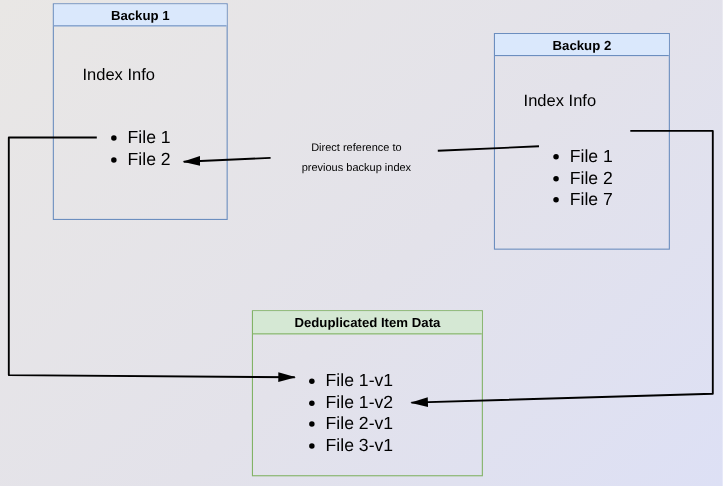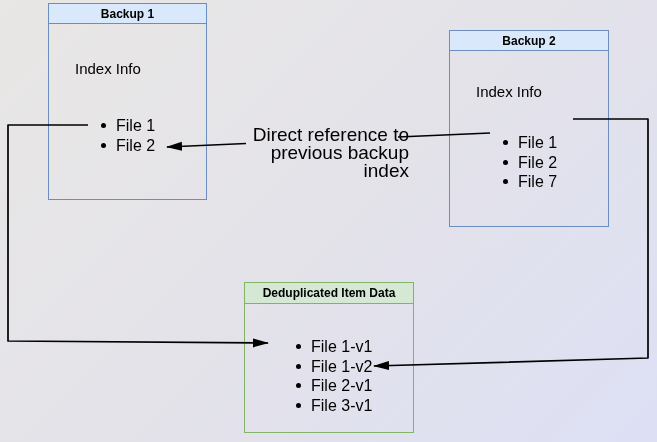--- a/index.html
+++ b/index.html
@@ -41,22 +41,22 @@
   ul.file-list li{position:relative;padding-left:15px;}
   ul.file-list li::before{
     content:"";
     position:absolute;left:0;top:7px;
     width:5px;height:5px;border-radius:50%;
     background:#000;
   }
   .annotation{
     position:absolute;
     left:239px;top:126px;width:170px;
-    text-align:right;
-    font-size:19px;line-height:18px;
+    text-align:center;
+    font-size:10px;line-height:18px;
     z-index:4;
   }
   svg.connectors{
     position:absolute;left:0;top:0;
     z-index:3;
     pointer-events:none;
   }
   svg.connectors polyline, svg.connectors line{
     fill:none;stroke:#000;stroke-width:1.7;
     stroke-linejoin:round;
@@ -83,21 +83,21 @@
       <span>Backup 2</span>
     </div>
     <div class="index-label" style="left:26px;top:51px;">Index Info</div>
     <ul class="file-list" style="left:53px;top:102px;">
       <li>File 1</li>
       <li>File 2</li>
       <li>File 7</li>
     </ul>
   </div>
 
-  <div class="node green" style="left:229px;top:282px;width:170px;height:151px;margin-left:15px;">
+  <div class="node green" style="left:229px;top:282px;width:210px;height:151px;">
     <div class="node-header">
       <span>Deduplicated Item Data</span>
     </div>
     <ul class="file-list" style="left:51px;top:54px;">
       <li>File 1-v1</li>
       <li>File 1-v2</li>
       <li>File 2-v1</li>
       <li>File 3-v1</li>
     </ul>
   </div>

